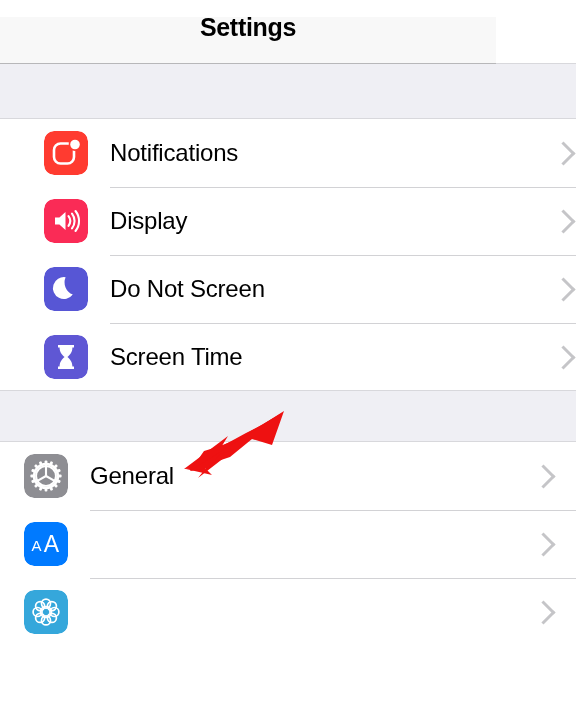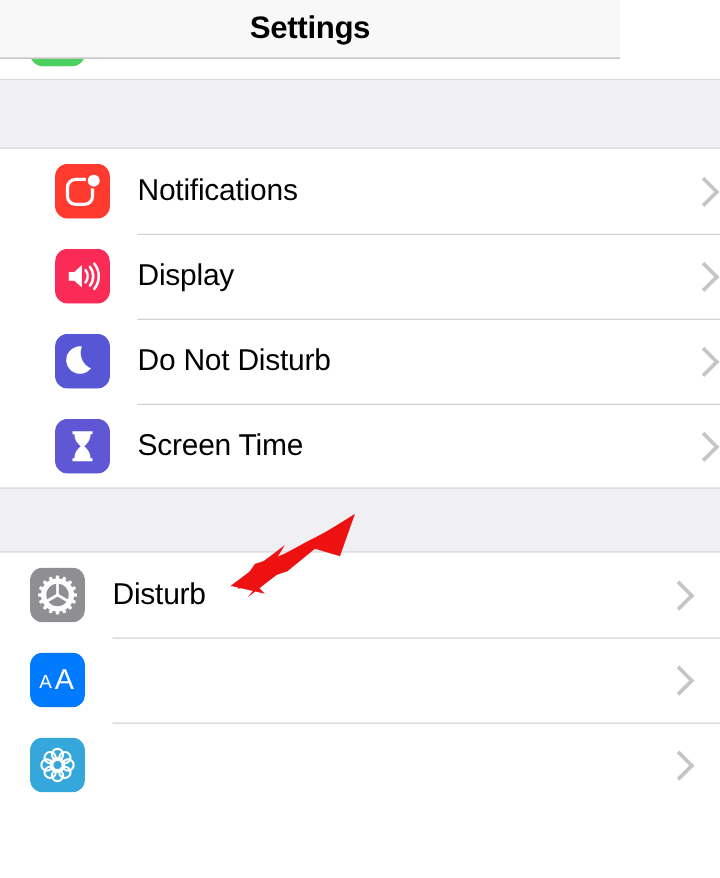--- a/index.html
+++ b/index.html
@@ -19,29 +19,28 @@
     width: 576px;
     height: 702px;
     overflow: hidden;
     background: #ffffff;
   }
 
   
   .nav-bar {
     position: absolute;
     left: 0;
-    top: 0;
+    top: 17px;
     width: 496px;
     height: 47px;
     background: #f8f8f8;
     border-bottom: 1px solid #b7b7b9;
     box-sizing: border-box;
     z-index: 30;
     display: flex;
-    align-items: center;
     justify-content: center;
   }
   .nav-title {
     font-size: 25px;
     font-weight: bold;
     color: #000000;
     letter-spacing: -0.3px;
     line-height: 1;
     margin-top: -2px;
   }
@@ -194,21 +193,21 @@
       <div class="chevron"></div>
     </div>
 
     <div class="row">
       <div class="row-icon">
         <svg class="icon-svg" viewBox="0 0 44 44">
           <rect x="0" y="0" width="44" height="44" rx="10" fill="#5756d5"></rect>
           <path d="M28.8 27.6 A11 11 0 1 1 21.6 10.2 A13.2 13.2 0 0 0 28.8 27.6 z" fill="#ffffff"></path>
         </svg>
       </div>
-      <div class="row-label">Do Not Disturb</div>
+      <div class="row-label">Do Not Screen</div>
       <div class="chevron"></div>
     </div>
 
     <div class="row">
       <div class="row-icon">
         <svg class="icon-svg" viewBox="0 0 44 44">
           <rect x="0" y="0" width="44" height="44" rx="10" fill="#5f57d4"></rect>
           <path d="M14 10 h16 v2.4 h-1.6 c0 4.6 -2.4 7.4 -5 9.6 c2.6 2.2 5 5 5 9.6 H30 V34 H14 v-2.4 h1.6 c0 -4.6 2.4 -7.4 5 -9.6 c-2.6 -2.2 -5 -5 -5 -9.6 H14 z" fill="#ffffff"></path>
         </svg>
       </div>
@@ -241,21 +240,21 @@
           </g>
           <circle cx="22" cy="22" r="10.6" fill="#8e8e93"></circle>
           <g stroke="#ffffff" stroke-width="2.1" stroke-linecap="round" fill="none">
             <path d="M22 22 L22 11.6"></path>
             <path d="M22 22 L31 27.2"></path>
             <path d="M22 22 L13 27.2"></path>
           </g>
           <circle cx="22" cy="22" r="9.9" fill="none" stroke="#ffffff" stroke-width="1.9"></circle>
         </svg>
       </div>
-      <div class="row-label">Disturb</div>
+      <div class="row-label">General</div>
       <div class="chevron"></div>
     </div>
 
 
     <div class="row">
       <div class="row-icon">
         <svg class="icon-svg" viewBox="0 0 44 44">
           <rect x="0" y="0" width="44" height="44" rx="10" fill="#007aff"></rect>
           <text x="12.5" y="28.5" font-family="Liberation Sans, sans-serif" font-size="15" fill="#ffffff" text-anchor="middle">A</text>
           <text x="27.5" y="29.5" font-family="Liberation Sans, sans-serif" font-size="23" fill="#ffffff" text-anchor="middle">A</text>

